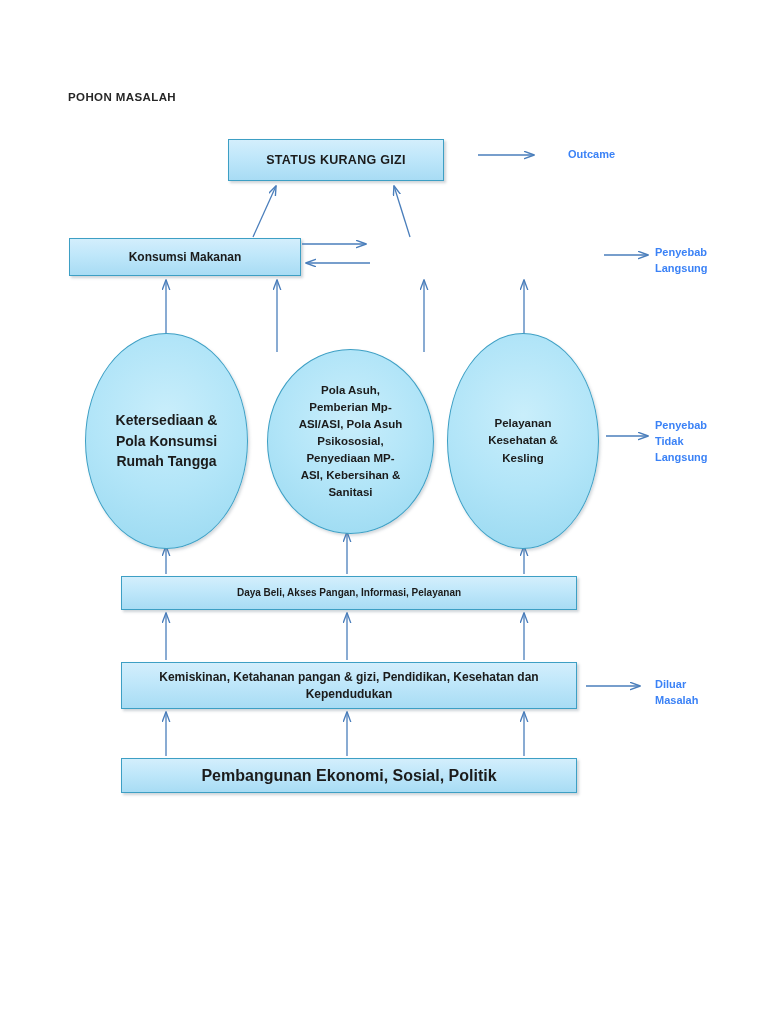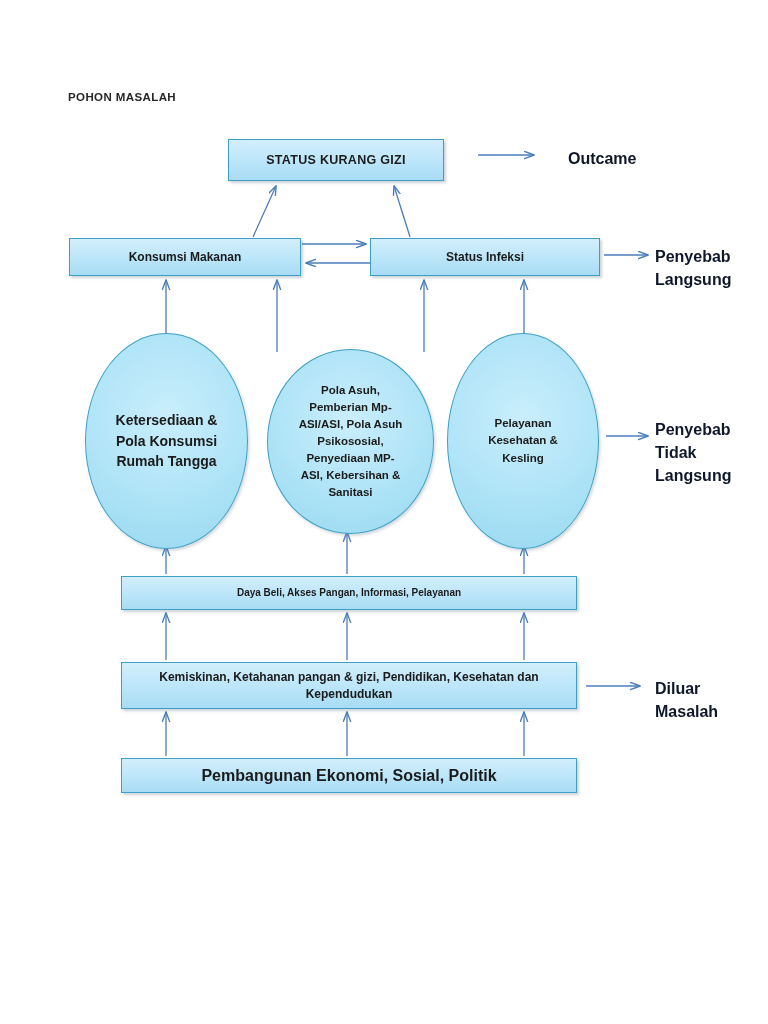--- a/index.html
+++ b/index.html
@@ -71,23 +71,23 @@
     font-weight: bold;
     color: #1b1b1b;
     line-height: 1.48;
     padding: 6px 14px;
   }
   .node-ellipse .txt { display: block; width: 100%; }
 
   
   .side-label {
     position: absolute;
-    font-size: 16px;
-    font-weight: bold;
-    color: #0f172a;
+    font-size: 11px;
+    font-weight: bold;
+    color: #3b82f6;
     line-height: 1.45;
     white-space: pre-line;
   }
 
   
   #box-outcome      { left:228px; top:139px; width:216px; height:42px; font-size:12.5px; letter-spacing:0.3px; }
   #box-konsumsi     { left: 69px; top:238px; width:232px; height:38px; font-size:12px; }
   #box-infeksi      { left:370px; top:238px; width:230px; height:38px; font-size:12px; }
   #ell-ketersediaan { left: 85px; top:333px; width:163px; height:216px; font-size:14px; }
   #ell-polaasuh     { left:267px; top:349px; width:167px; height:185px; font-size:11.5px; }
@@ -143,23 +143,20 @@
 
   <div class="doc-title">POHON MASALAH</div>
 
   <div class="node-box" id="box-outcome">
     <span class="txt">STATUS KURANG GIZI</span>
   </div>
 
   <div class="node-box" id="box-konsumsi">
     <span class="txt">Konsumsi Makanan</span>
   </div>
-  <div class="node-box" id="box-infeksi">
-    <span class="txt">Status Infeksi</span>
-  </div>
 
   <svg style="position:absolute;left:300px;top:236px;width:72px;height:44px" viewBox="0 0 72 44" width="72" height="44">
     <g stroke="#4a7ebb" stroke-width="1.3" fill="none" marker-end="url(#ah)">
       <path d="M2,8 L66,8"></path>
       <path d="M70,27 L6,27"></path>
     </g>
   </svg>
 
   <div class="node-ellipse" id="ell-ketersediaan">
     <span class="txt" style="white-space:pre-line">Ketersediaan &amp;

